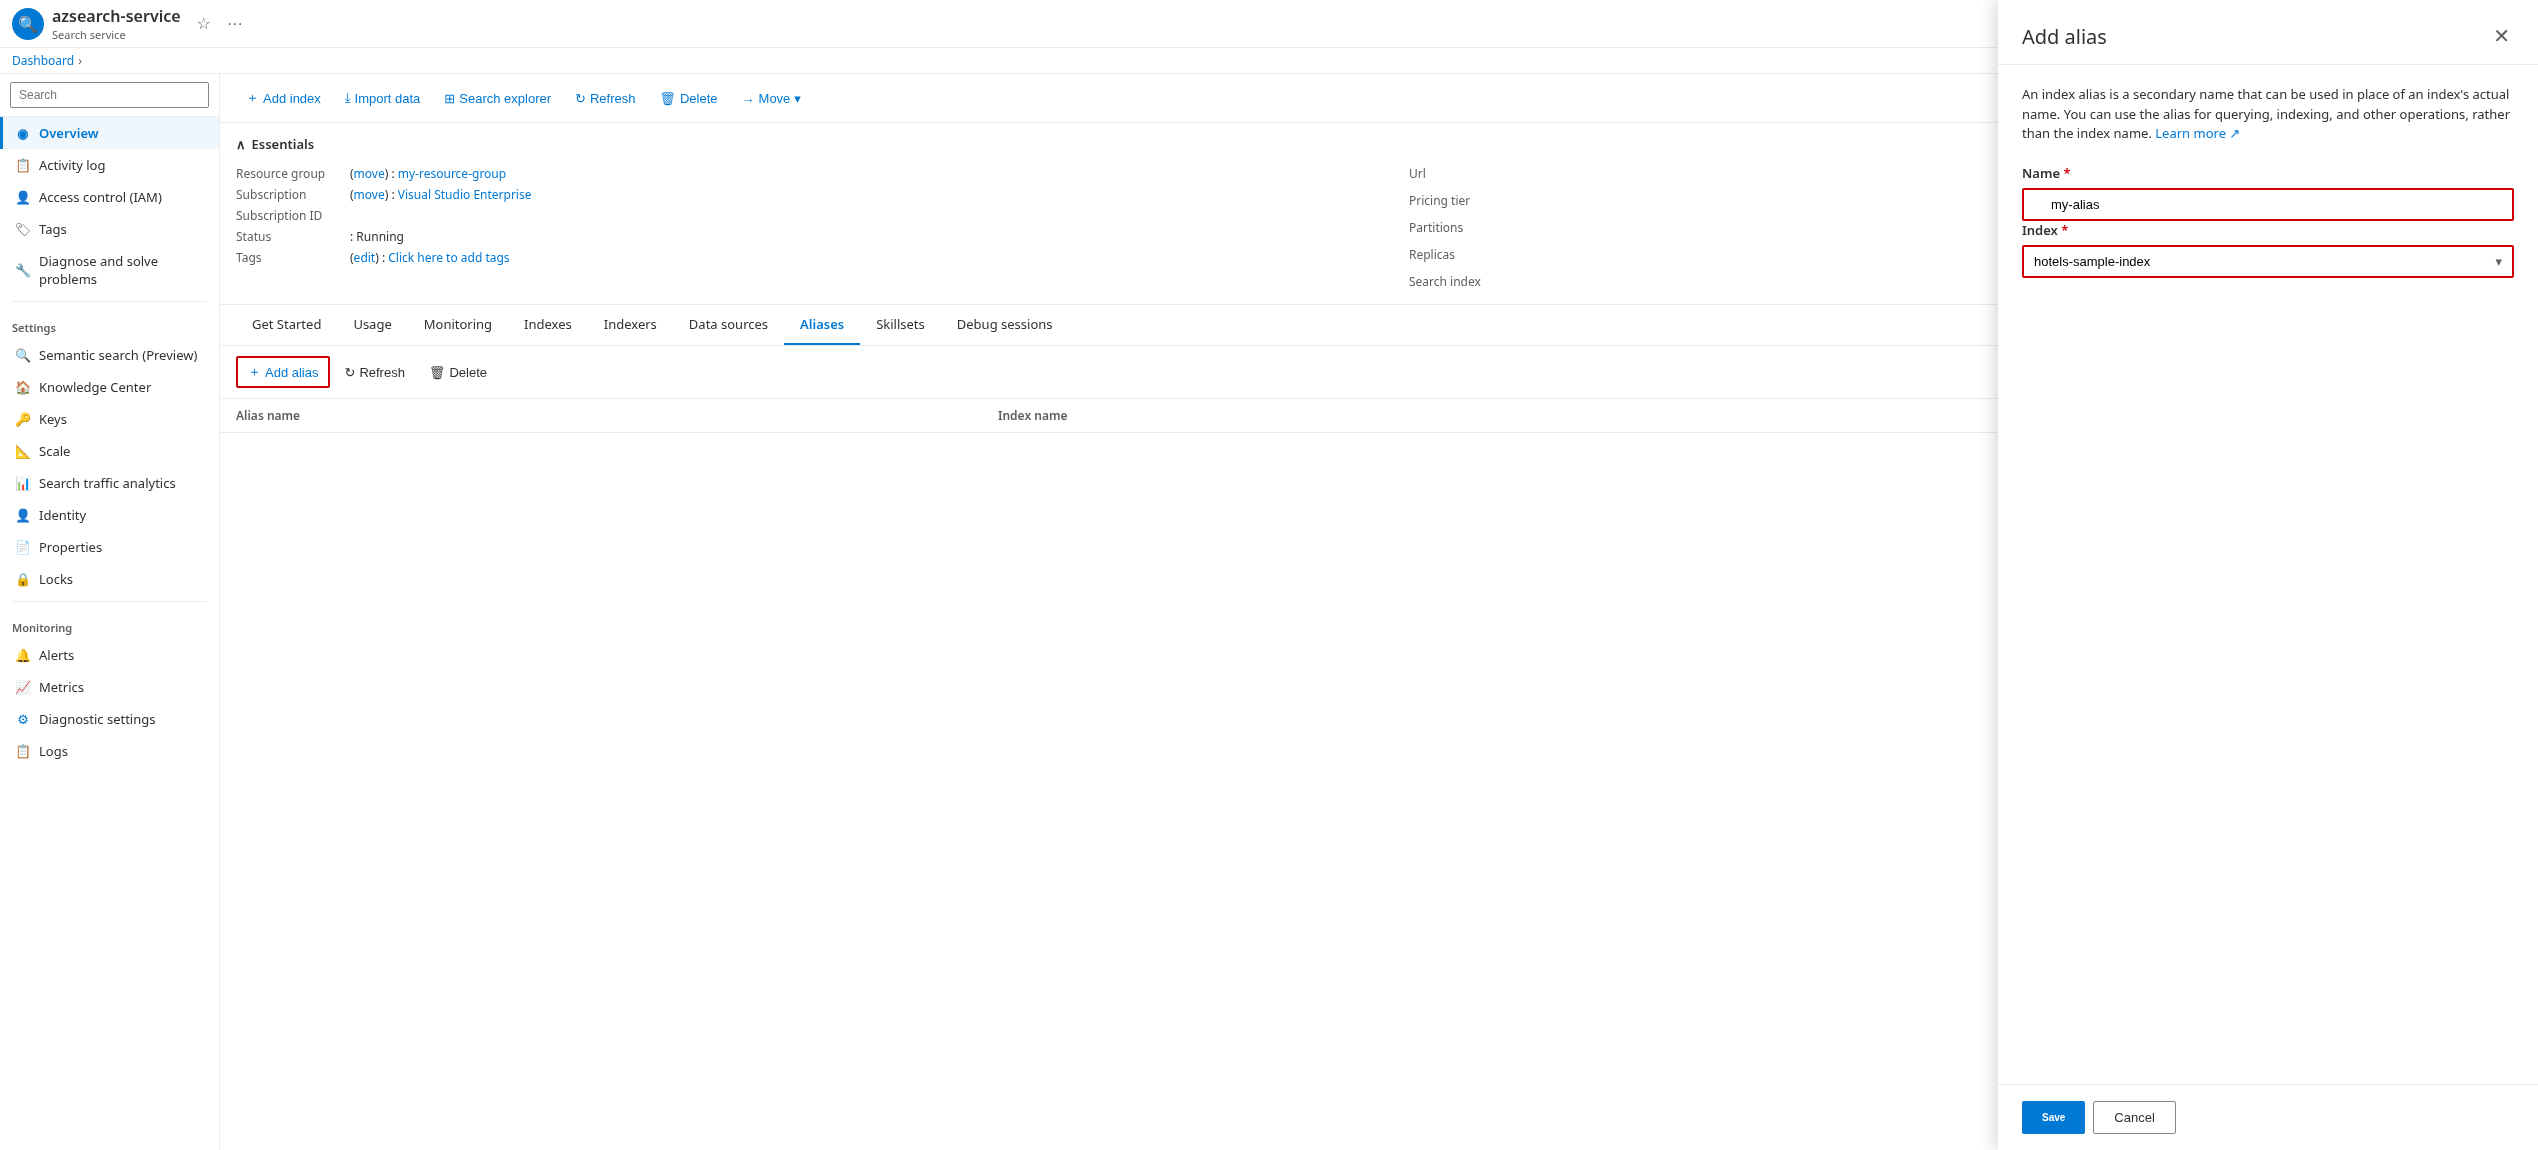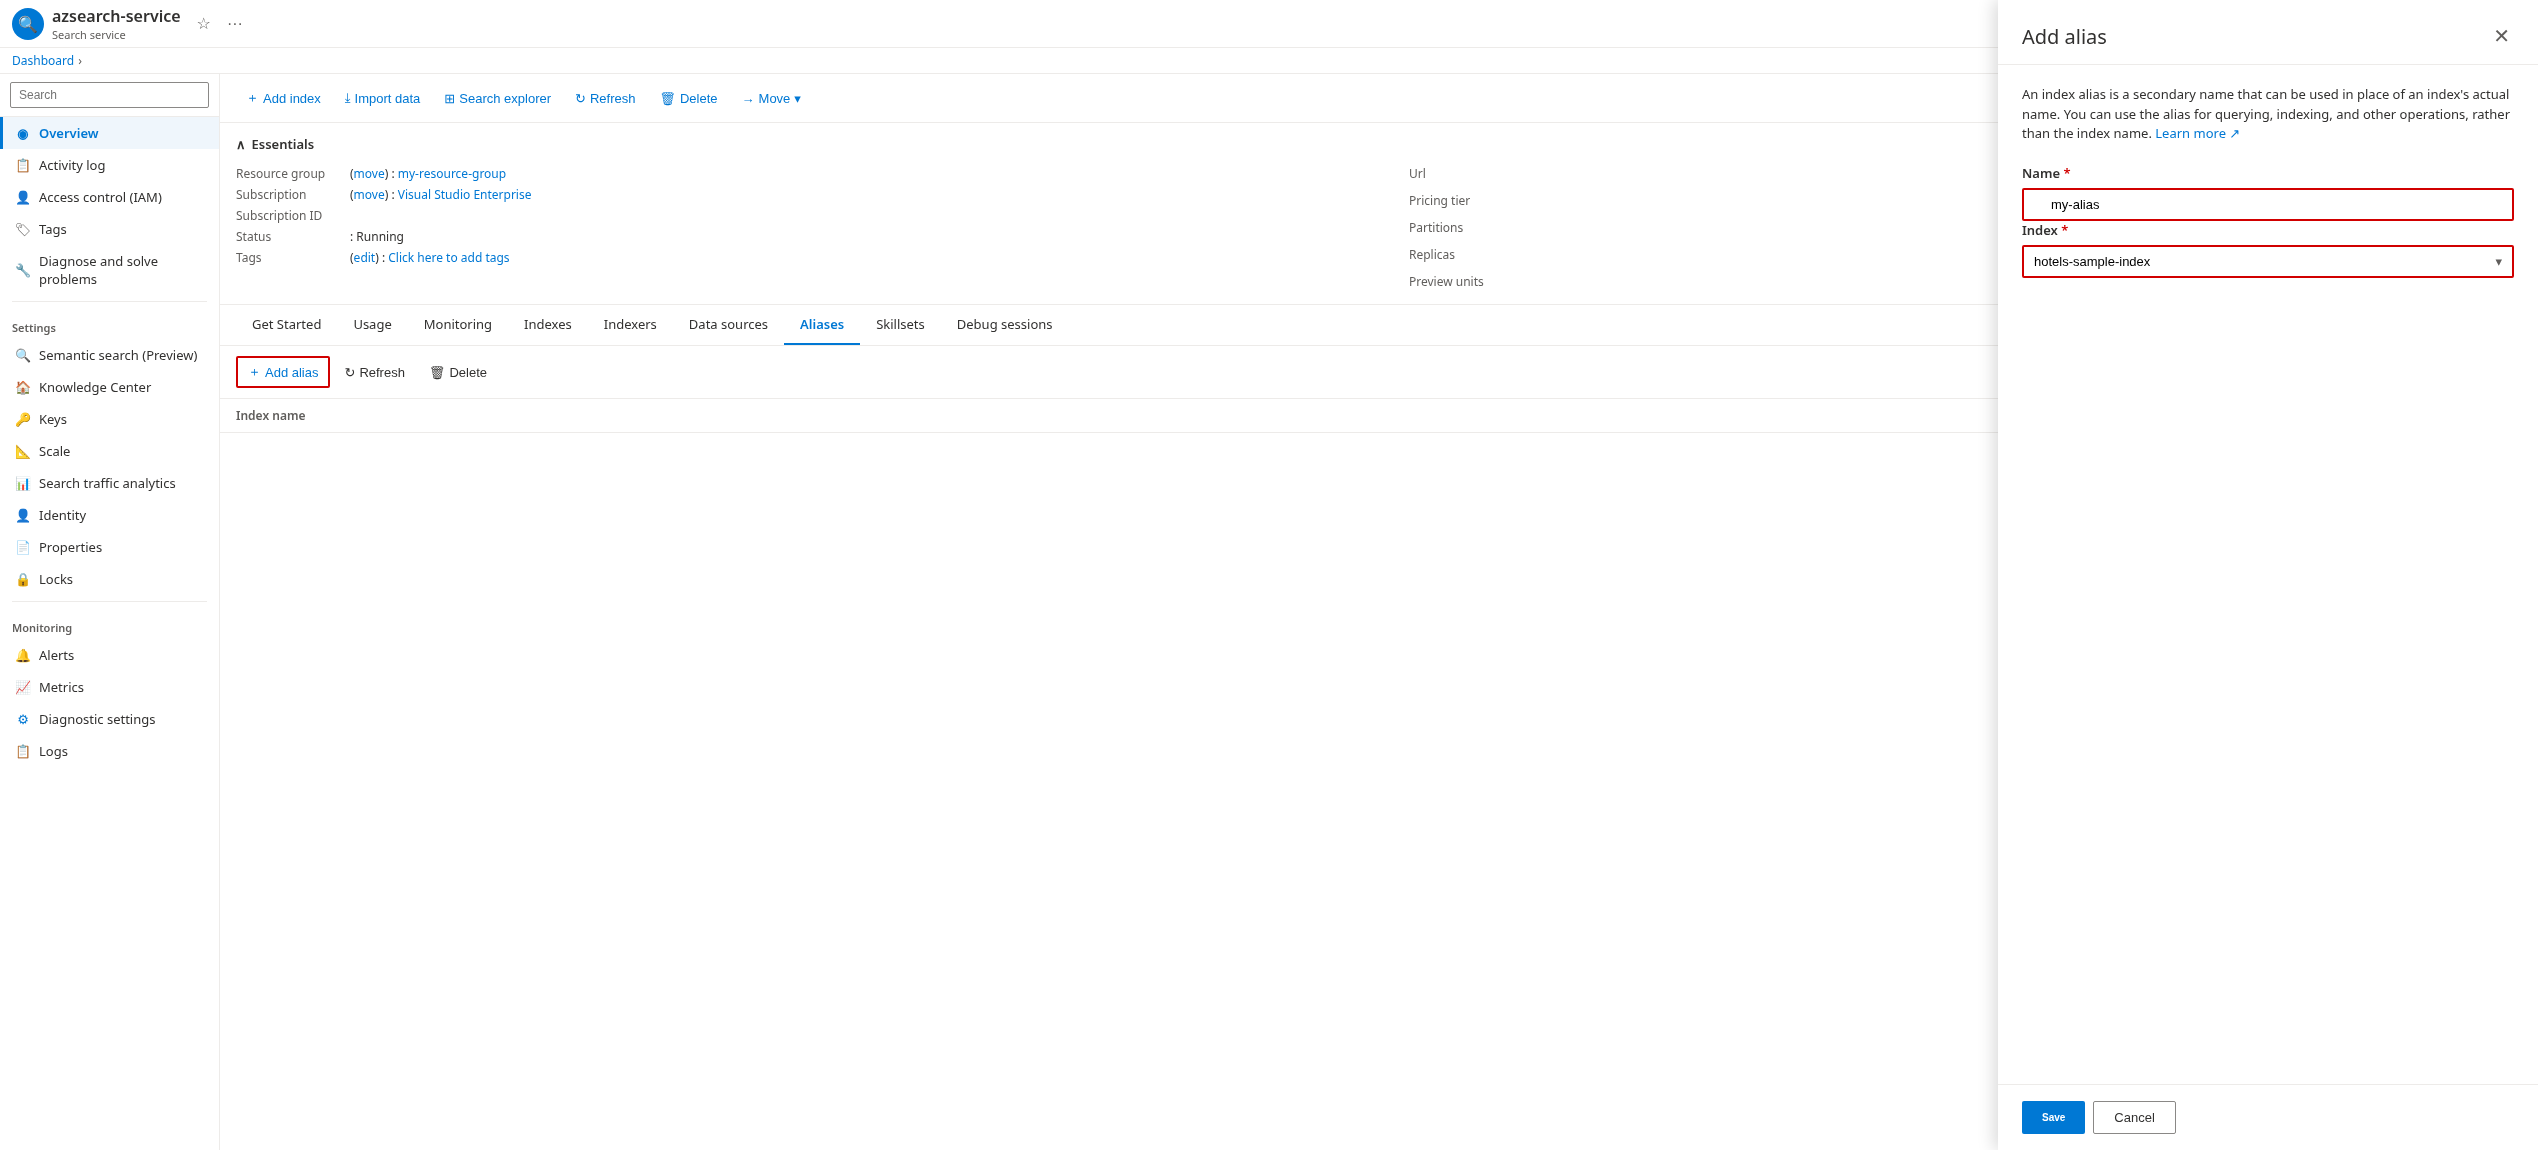--- a/index.html
+++ b/index.html
@@ -292,21 +292,21 @@
             <div class="ess-row">
               <span class="ess-right-label">Pricing tier</span>
             </div>
             <div class="ess-row">
               <span class="ess-right-label">Partitions</span>
             </div>
             <div class="ess-row">
               <span class="ess-right-label">Replicas</span>
             </div>
             <div class="ess-row">
-              <span class="ess-right-label">Preview units</span>
+              <span class="ess-right-label">Search index</span>
             </div>
           </div>
         </div>
       </div>
 
       <div class="tabs">
         <div class="tab">Get Started</div>
         <div class="tab">Usage</div>
         <div class="tab">Monitoring</div>
         <div class="tab">Indexes</div>
@@ -327,20 +327,21 @@
           <span>Refresh</span>
         </button>
         <button class="aliases-btn-normal">
           <span>🗑</span>
           <span>Delete</span>
         </button>
       </div>
 
       <div class="aliases-table">
         <div class="aliases-table-header">
+          <span class="col-alias">Alias name</span>
           <span class="col-index">Index name</span>
         </div>
         <div class="no-data">
           <span>No aliases found</span>
         </div>
       </div>
 
     </div>
   </div>
 </div>

